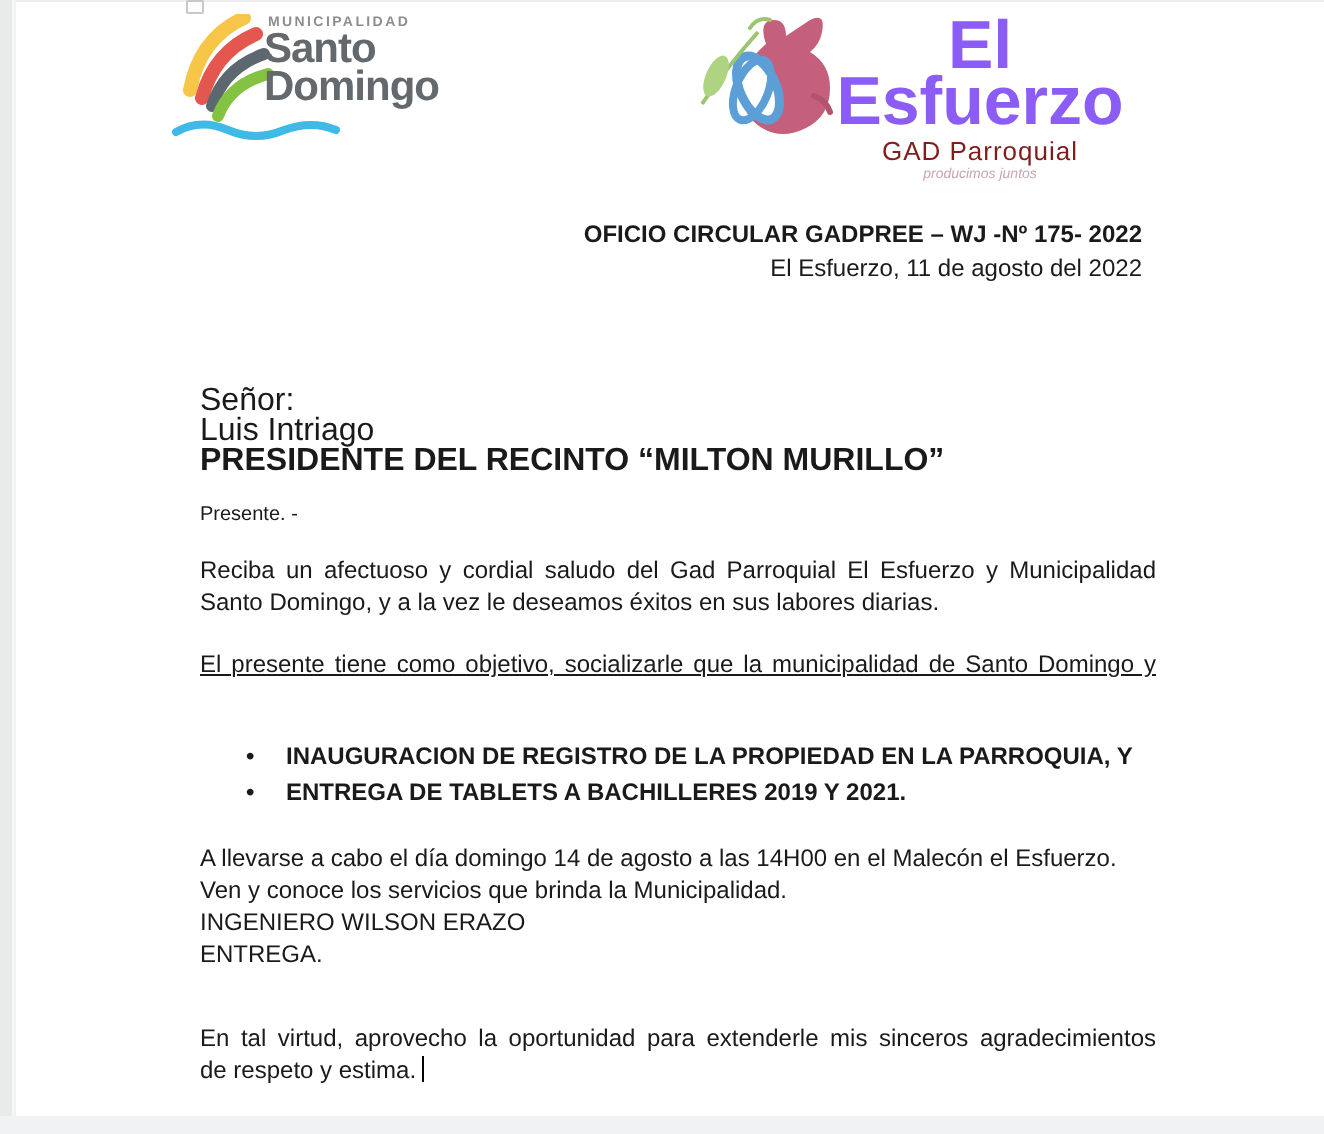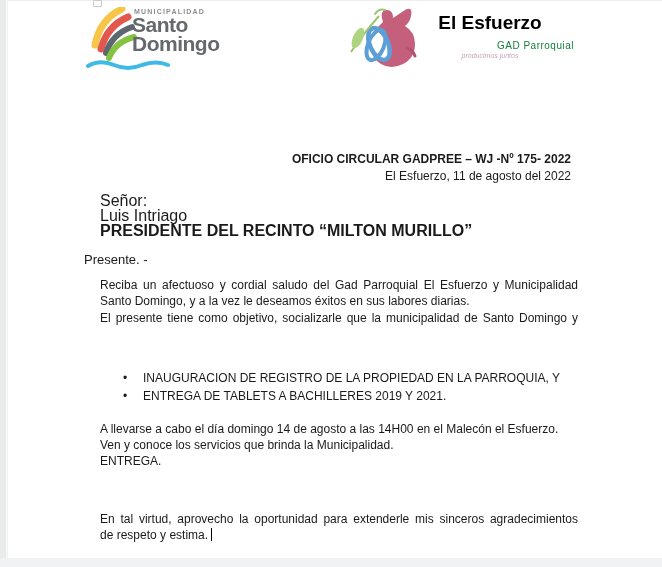--- a/index.html
+++ b/index.html
@@ -36,50 +36,50 @@
     color: #8b8e91; margin-left: 2px;
   }
   .sd-title {
     font-size: 21px; font-weight: bold; color: #64696e;
     line-height: 18px; letter-spacing: -0.5px; margin-top: 1px;
   }
   .ee-logo { position: absolute; left: 334px; top: 5px; width: 232px; height: 68px; }
   .ee-icon { position: absolute; left: 7px; top: 2px; }
   .ee-text { position: absolute; left: 64px; top: 3px; width: 168px; text-align: center; }
   .ee-title {
-    font-size: 19px; font-weight: bold; color: #000000;
+    font-size: 34px; font-weight: bold; color: #8b5cf6;
     letter-spacing: 0px; line-height: 28px;
   }
-  .ee-sub { font-size: 10px; color: #15803d; margin-top: 3px; letter-spacing: 0.5px; text-align: right; }
+  .ee-sub { font-size: 13px; color: #7f1d1d; margin-top: 3px; letter-spacing: 0.5px; }
   .ee-tag { font-size: 7px; font-style: italic; color: #c6a5b5; margin-top: 1px; }
   
   .ref-block {
     position: absolute; left: 92px; top: 108px; width: 471px;
-    text-align: right; font-size: 12px; line-height: 17px; margin-top: 42px;
+    text-align: right; font-size: 12px; line-height: 17px;
   }
   .ref-line1 { font-weight: bold; }
   .addr-block {
     position: absolute; left: 92px; top: 192px; width: 478px;
     font-size: 16px; line-height: 15px;
   }
   .addr-title { font-weight: bold; }
-  .presente { position: absolute; left: 76px; top: 251px; font-size: 13px; }
+  .presente { position: absolute; left: 92px; top: 251px; font-size: 10px; }
   .para { position: absolute; left: 92px; width: 478px; font-size: 12px; line-height: 16px; }
   .p1 { top: 276px; }
-  .p2 { top: 309px; }
+  .p2 { top: 323px; text-decoration: underline; }
   .p3 { top: 420px; }
   .p4 { top: 510px; }
   .jline { text-align: justify; text-align-last: justify; }
   .invitan {
     font-weight: bold;
     border-bottom: 1.5px solid #000;
     padding-right: 3px;
   }
   .bullets { position: absolute; left: 92px; top: 368px; width: 478px; font-size: 12px; }
-  .bullet-row { display: flex; line-height: 18px; }
+  .bullet-row { display: flex; line-height: 18px; font-weight: bold; }
   .dot { width: 20px; margin-left: 23px; flex: none; }
   .dot::before { content: "•"; font-size: 12px; }
   .text-cursor {
     display: inline-block; width: 1px; height: 13px;
     background: #000; vertical-align: -2px; margin-left: 3px;
   }
 </style>
 </head>
 <body>
 
@@ -149,20 +149,21 @@
     </div>
     <div class="bullet-row">
       <span class="dot"></span>
       <span>ENTREGA DE TABLETS A BACHILLERES 2019 Y 2021.</span>
     </div>
   </div>
 
   <div class="para p3">
     <div>A llevarse a cabo el día domingo 14 de agosto a las 14H00 en el Malecón el Esfuerzo.</div>
     <div>Ven y conoce los servicios que brinda la Municipalidad.</div>
+    <div>INGENIERO WILSON ERAZO</div>
     <div>ENTREGA.</div>
   </div>
 
   <div class="para p4">
     <div class="jline">En tal virtud, aprovecho la oportunidad para extenderle mis sinceros agradecimientos</div>
     <div><span>de respeto y estima.</span><span class="text-cursor"></span></div>
   </div>
 </div>
 
 </body></html>

